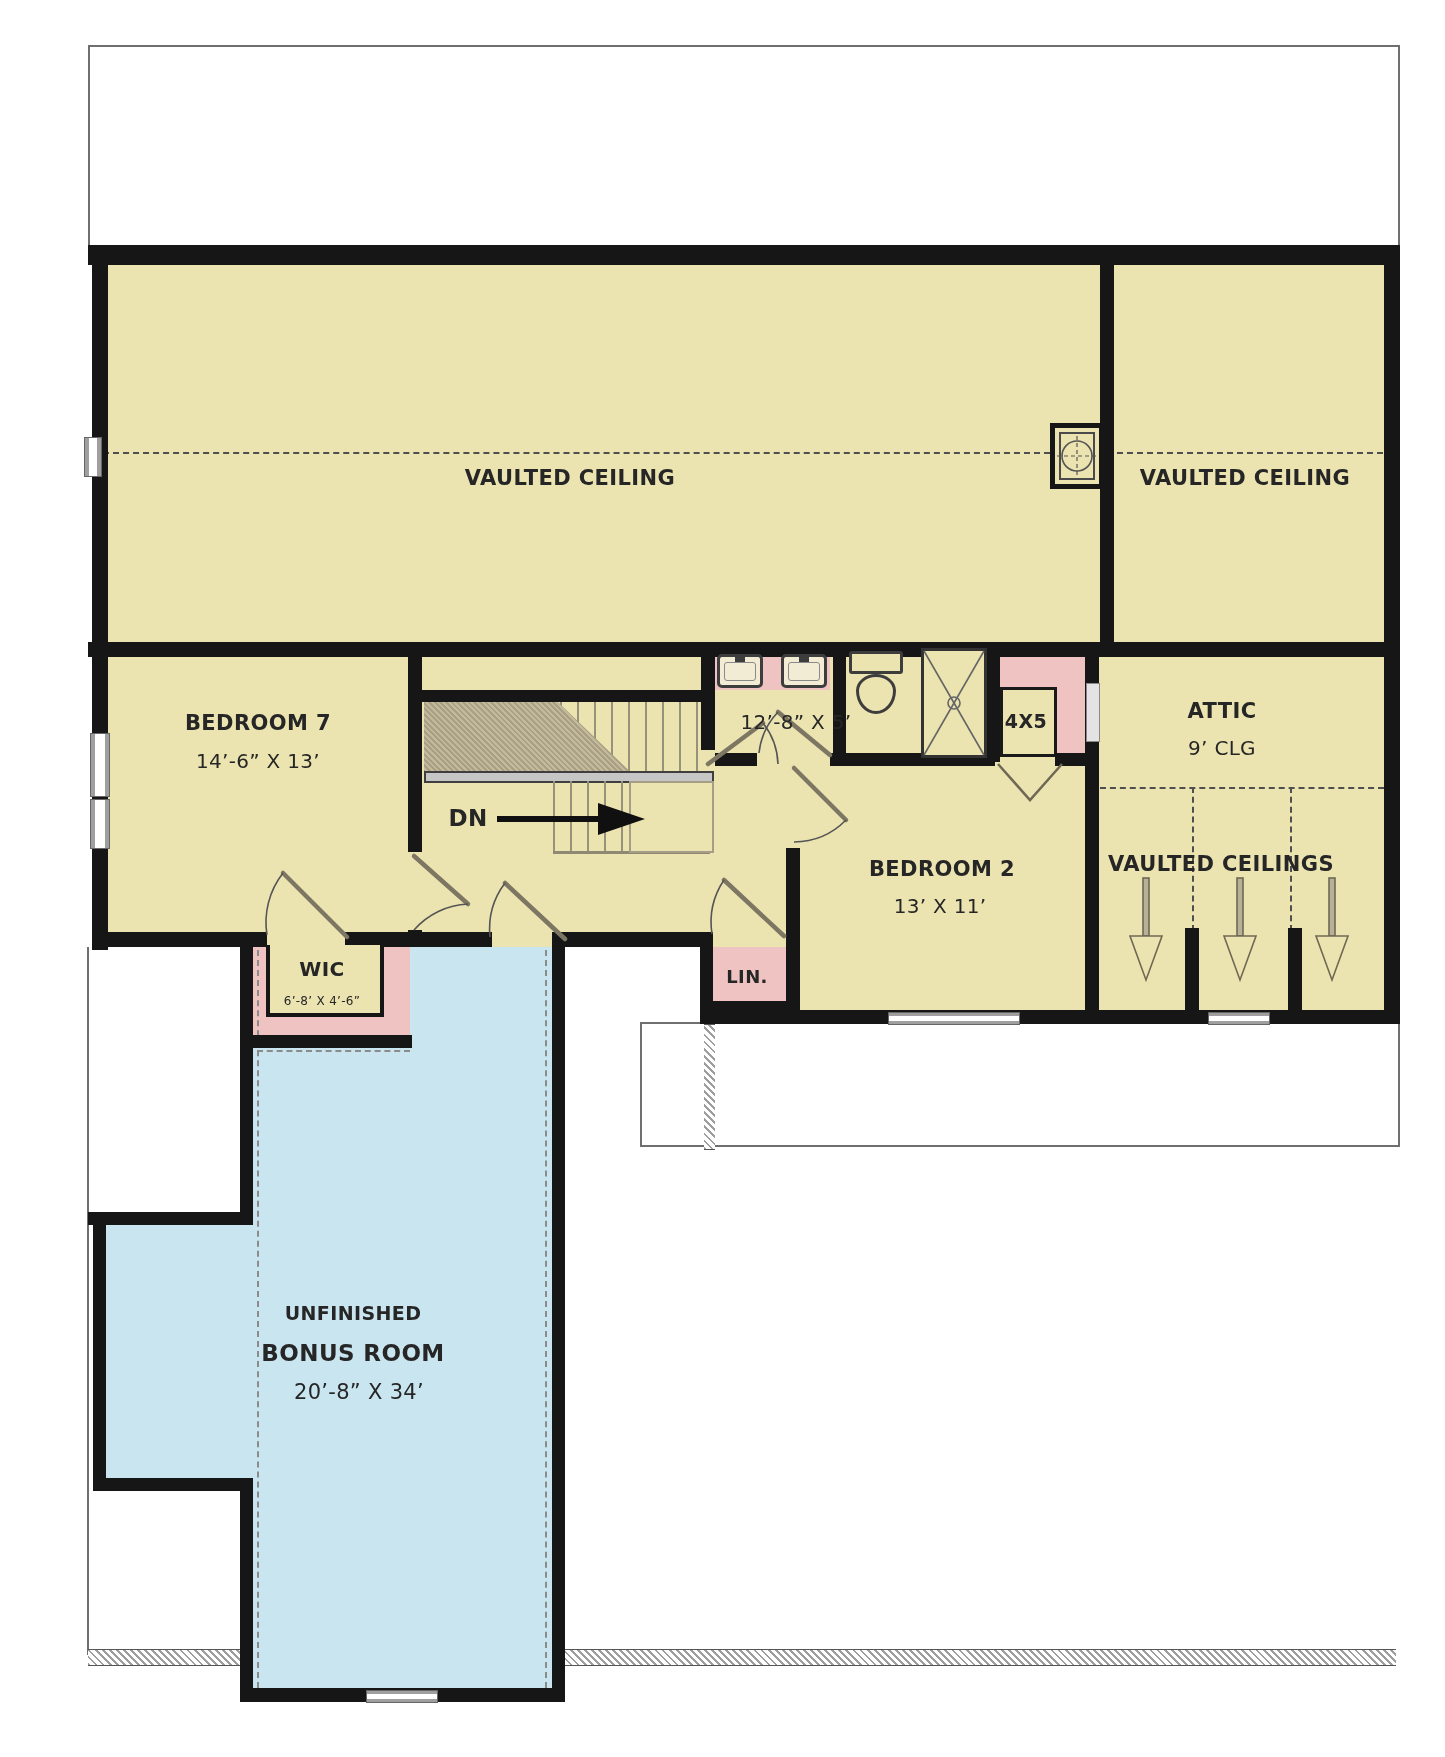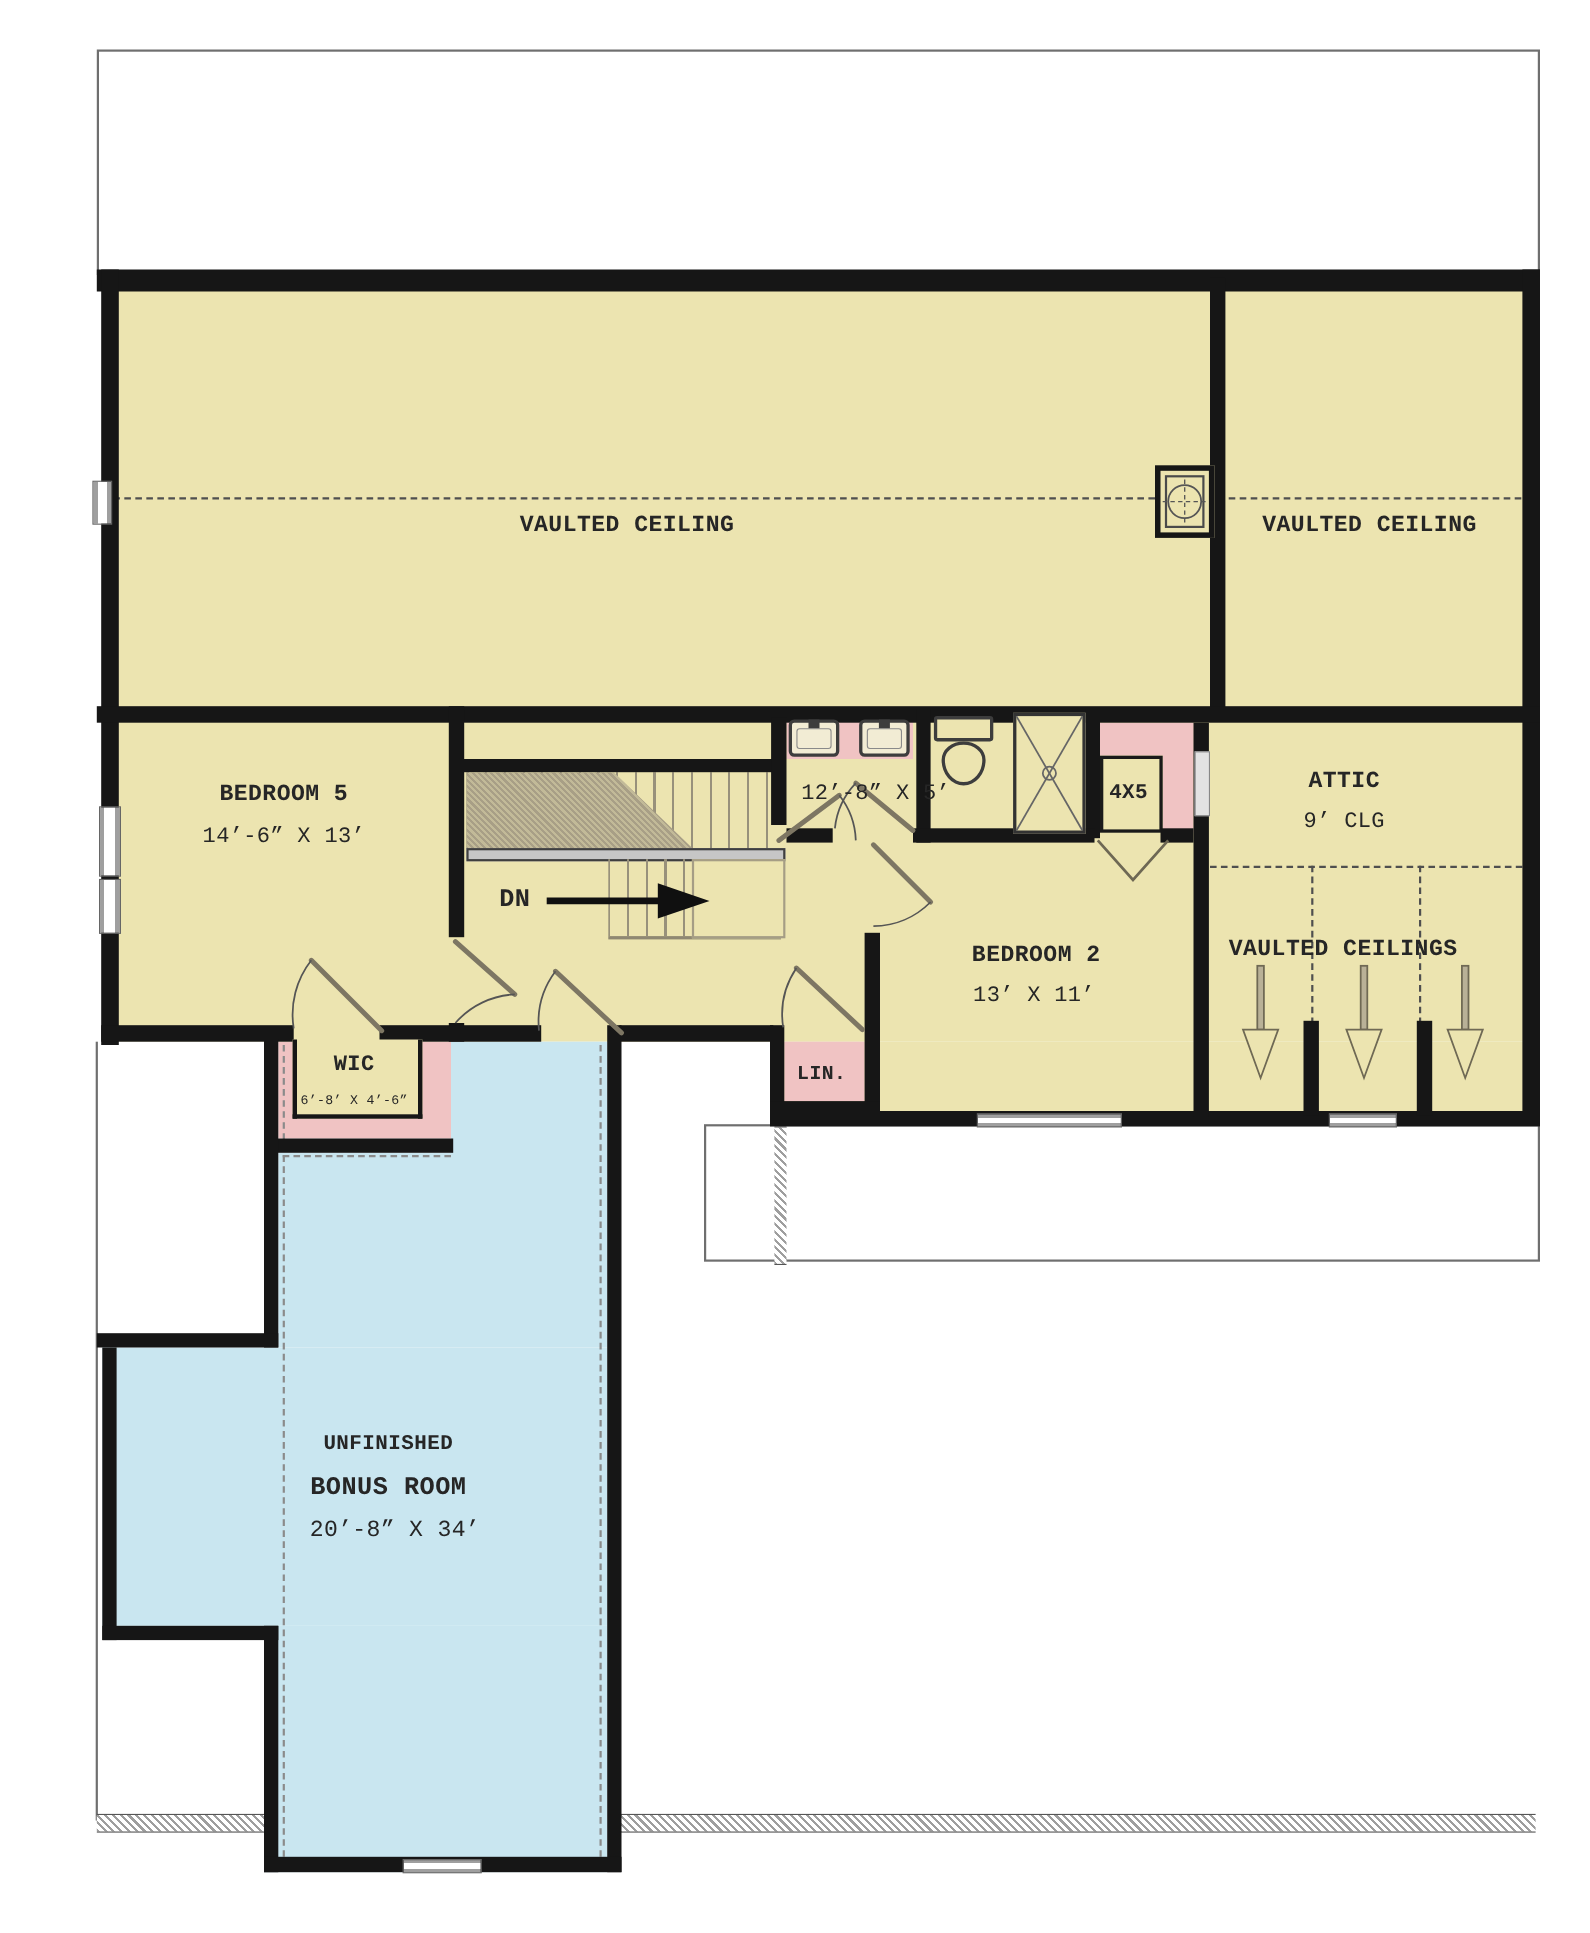--- a/index.html
+++ b/index.html
@@ -20,21 +20,21 @@
   .dashB{border-color:#8b8b8b;}
   .winV{position:absolute;background:linear-gradient(to right,#9f9f9f 0 4px,#ffffff 4px calc(100% - 4px),#9f9f9f calc(100% - 4px));border:1px solid #666;}
   .winH{position:absolute;background:linear-gradient(to bottom,#9f9f9f 0 3px,#ffffff 3px calc(100% - 3px),#9f9f9f calc(100% - 3px));border:1px solid #666;}
   .opening{position:absolute;background:#e3e3e3;border:1px solid #888;}
   .treads{position:absolute;background:repeating-linear-gradient(90deg,#98917b 0 2px,transparent 2px 17px);}
   .stair-hatch{position:absolute;background:repeating-linear-gradient(45deg,#a89f86 0 2px,#c2ba98 2px 4px);
         clip-path:polygon(0 0,48% 0,74% 100%,0 100%);}
   .rail{position:absolute;background:#c6c6c6;border:2px solid #3f3f3f;}
   .landing{position:absolute;border:2px solid #a59d85;background:var(--room);}
   .lower-stairs{border-bottom:3px solid #8f8872;}
-  .label{position:absolute;transform:translate(-50%,-50%);white-space:nowrap;color:var(--text);text-align:center;line-height:1;font-family:Liberation Mono, monospace;}
+  .label{position:absolute;transform:translate(-50%,-50%);white-space:nowrap;color:var(--text);text-align:center;line-height:1;}
   .name{font-weight:700;font-size:21px;letter-spacing:.4px;}
   .dim{font-weight:400;font-size:20px;letter-spacing:.3px;}
   .sm{font-size:12px;}
   .wic-box{position:absolute;background:var(--room);border-left:4px solid var(--wall);
         border-right:4px solid var(--wall);border-bottom:4px solid var(--wall);}
   .fixture{position:absolute;box-sizing:border-box;}
   .sink{width:46px;height:34px;border:3px solid #3d3d3d;border-radius:5px;background:#f2ecd4;}
   .sink .inner{position:absolute;left:4px;top:5px;right:4px;bottom:4px;border:1px solid #8a8a8a;border-radius:3px;}
   .sink .faucet{position:absolute;left:50%;top:-3px;width:10px;height:8px;background:#3d3d3d;transform:translateX(-50%);}
   .tank{width:54px;height:23px;border:3px solid #3d3d3d;border-radius:3px;background:var(--room);}
@@ -195,21 +195,21 @@
       <polygon points="1130,936 1162,936 1146,980" fill="#ece4b0"></polygon>
       <rect x="1237" y="878" width="6" height="58" fill="#b9b197"></rect>
       <polygon points="1224,936 1256,936 1240,980" fill="#ece4b0"></polygon>
       <rect x="1329" y="878" width="6" height="58" fill="#b9b197"></rect>
       <polygon points="1316,936 1348,936 1332,980" fill="#ece4b0"></polygon>
     </g>
   </svg>
 
   <div class="label name" style="left:570px;top:478px;">VAULTED CEILING</div>
   <div class="label name" style="left:1245px;top:478px;">VAULTED CEILING</div>
-  <div class="label name" style="left:258px;top:723px;">BEDROOM 5</div>
+  <div class="label name" style="left:258px;top:723px;">BEDROOM 7</div>
   <div class="label dim" style="left:258px;top:761px;">14’-6” X 13’</div>
   <div class="label name" style="left:468px;top:818px;font-size:23px;">DN</div>
   <div class="label dim" style="left:796px;top:722px;">12’-8” X 5’</div>
   <div class="label name" style="left:1026px;top:721px;font-size:19px;">4X5</div>
   <div class="label name" style="left:1222px;top:711px;">ATTIC</div>
   <div class="label dim" style="left:1222px;top:748px;">9’ CLG</div>
   <div class="label name" style="left:1221px;top:864px;">VAULTED CEILINGS</div>
   <div class="label name" style="left:942px;top:869px;">BEDROOM 2</div>
   <div class="label dim" style="left:940px;top:906px;">13’ X 11’</div>
   <div class="label name" style="left:322px;top:969px;font-size:20px;">WIC</div>

